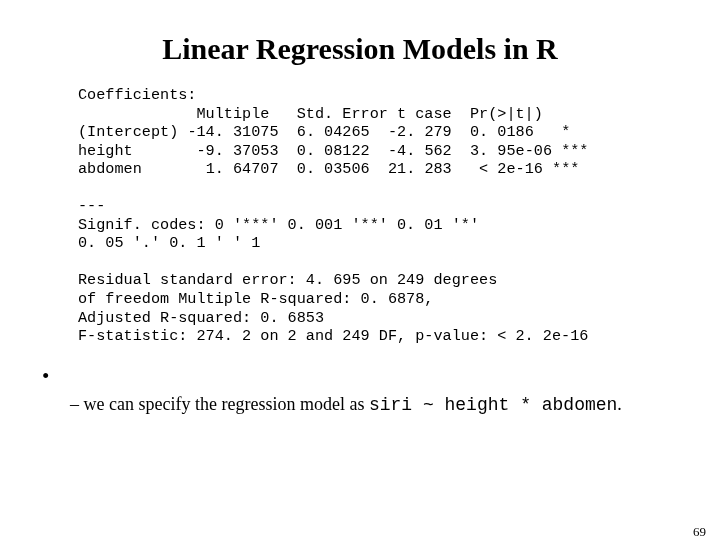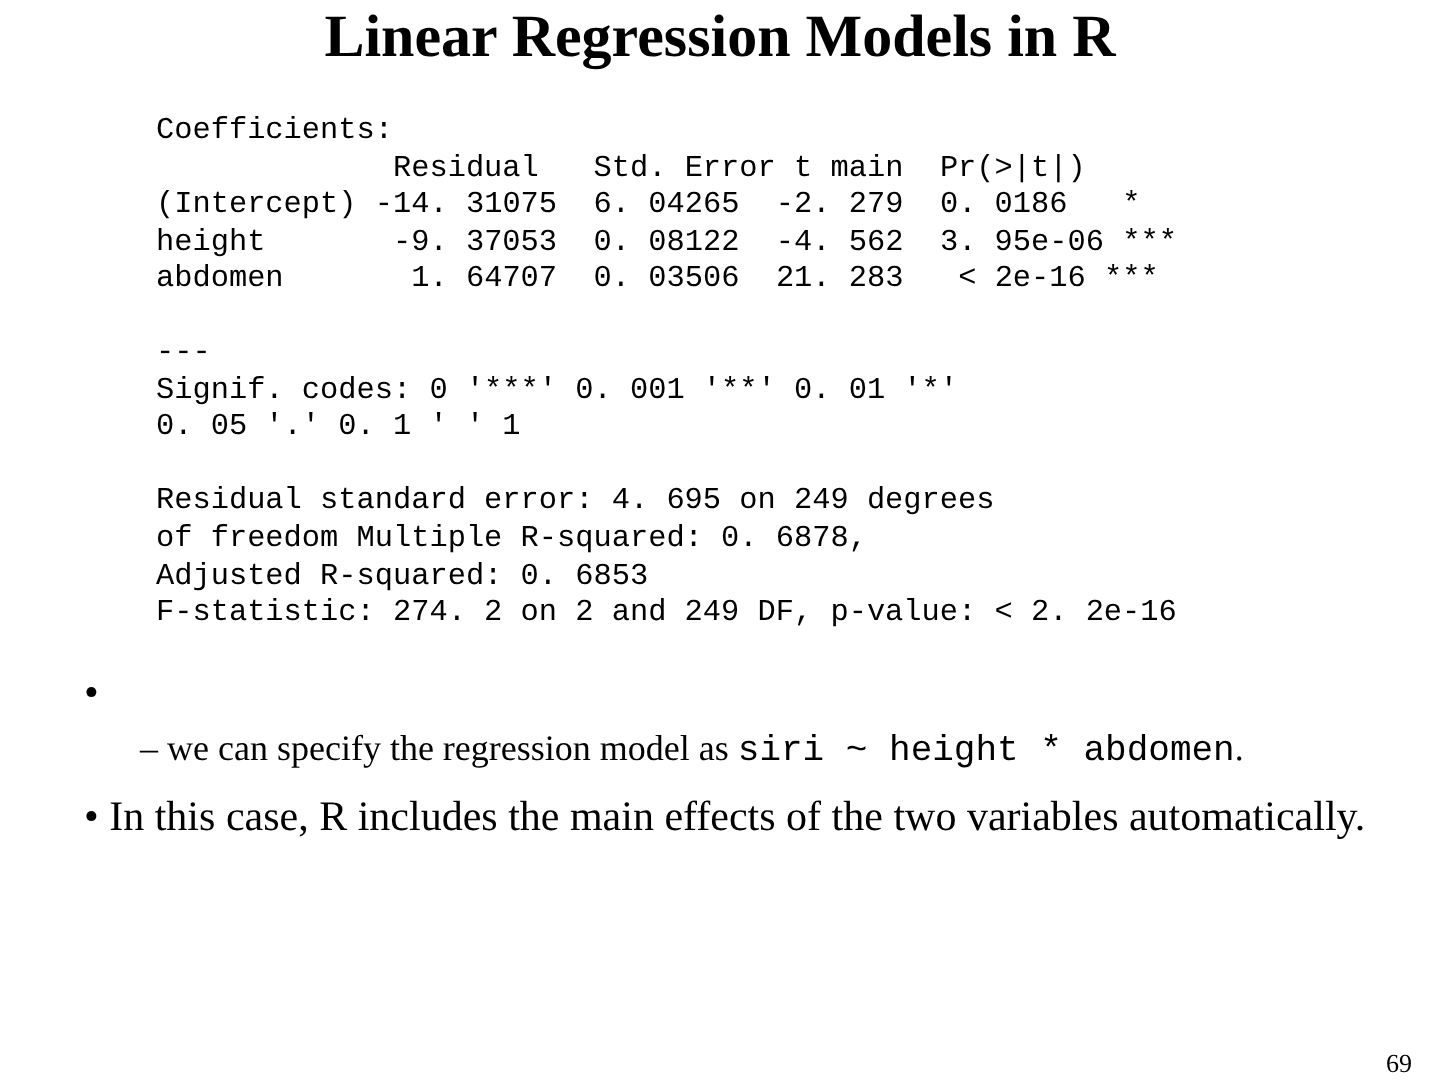--- a/index.html
+++ b/index.html
@@ -14,21 +14,21 @@
   .slide {
     width: 720px;
     height: 540px;
     position: relative;
     box-sizing: border-box;
   }
   .title {
     font-size: 30px;
     font-weight: bold;
     text-align: center;
-    padding-top: 2px;
+    padding-top: 32px;
   }
   .codeblock {
     font-family: "Courier New", Courier, monospace;
     font-size: 15.2px;
     line-height: 1.22;
     white-space: pre;
     margin: 20px 0 0 78px;
   }
   .bullets {
     font-size: 21px;
@@ -66,41 +66,38 @@
   }
 </style>
 </head>
 <body>
 
 <div class="slide">
 
   <div class="title">Linear Regression Models in R</div>
 
   <div class="codeblock"><span>Coefficients:</span>
-             <span>Residual</span>   <span>Std. Error</span> <span>t main</span>  <span>Pr(&gt;|t|)</span>
+             <span>Multiple</span>   <span>Std. Error</span> <span>t case</span>  <span>Pr(&gt;|t|)</span>
 <span>(Intercept)</span> <span>-14. 31075</span>  <span>6. 04265</span>  <span>-2. 279</span>  <span>0. 0186</span>   <span>*</span>
 <span>height</span>       <span>-9. 37053</span>  <span>0. 08122</span>  <span>-4. 562</span>  <span>3. 95e-06</span> <span>***</span>
 <span>abdomen</span>       <span>1. 64707</span>  <span>0. 03506</span>  <span>21. 283</span>   <span>&lt; 2e-16</span> <span>***</span>
 
 <span>---</span>
 <span>Signif. codes: 0 '***' 0. 001 '**' 0. 01 '*'</span>
 <span>0. 05 '.' 0. 1 ' ' 1</span>
 
 <span>Residual standard error: 4. 695 on 249 degrees</span>
 <span>of freedom Multiple R-squared: 0. 6878,</span>
 <span>Adjusted R-squared: 0. 6853</span>
 <span>F-statistic: 274. 2 on 2 and 249 DF, p-value: &lt; 2. 2e-16</span></div>
 
   <div class="bullets">
     <ul>
       <li>
         <div class="subitem">
           <span>we can specify the regression model as </span><span class="mono">siri ~ height * abdomen</span><span>.</span>
         </div>
       </li>
-      <li>
-        <span>In this case, R includes the main effects of the two variables automatically.</span>
-      </li>
     </ul>
   </div>
 
   <div class="pagenum">69</div>
 </div>
 
 </body></html>

